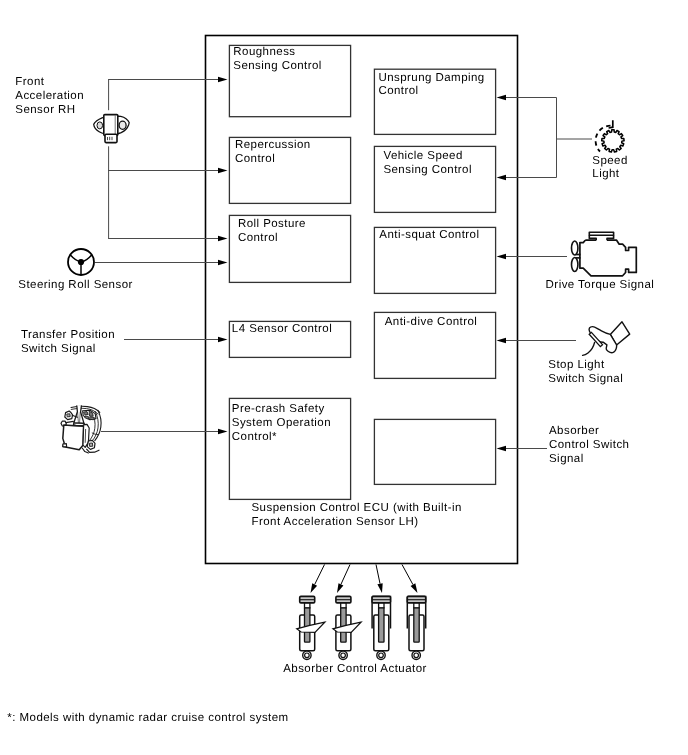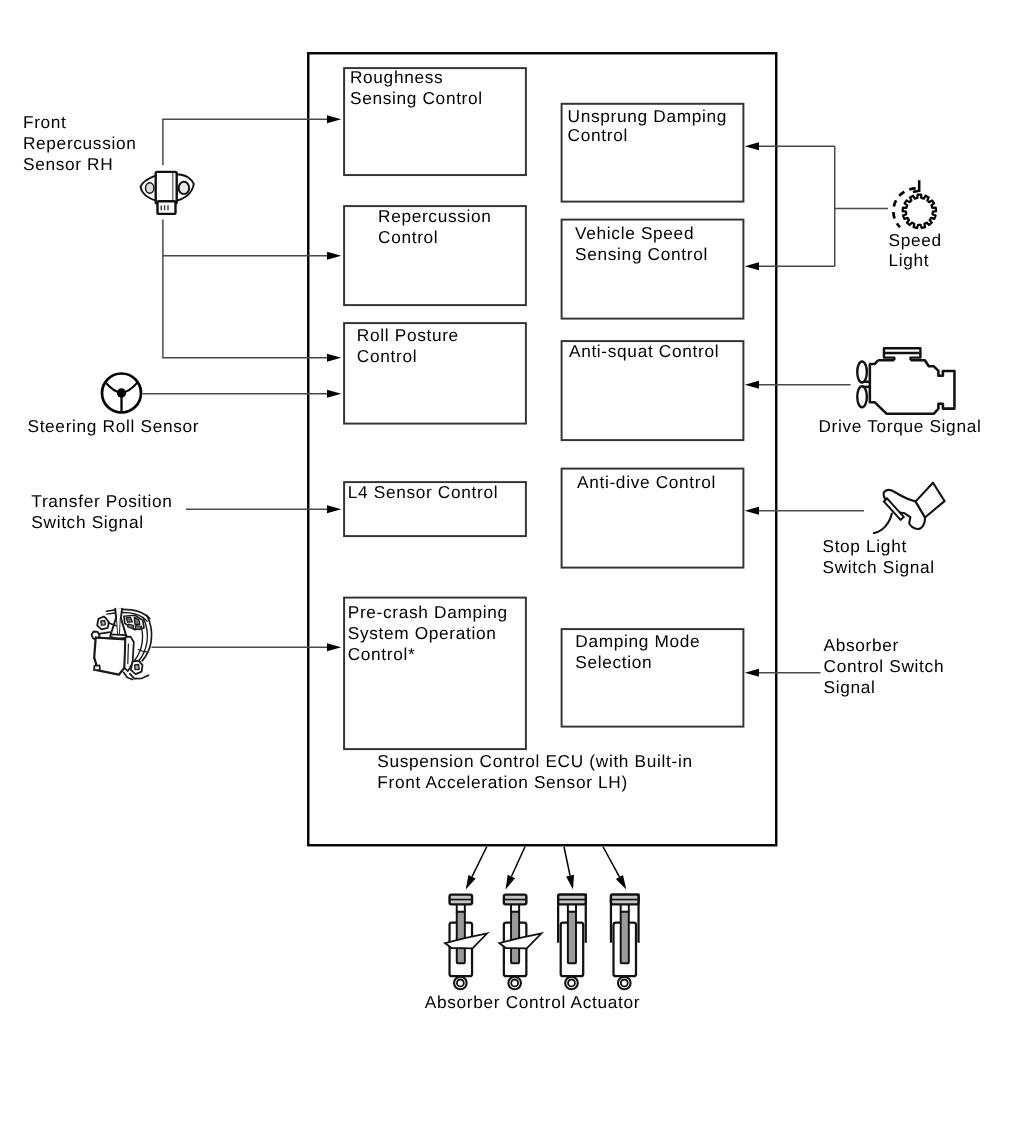--- a/index.html
+++ b/index.html
@@ -176,46 +176,45 @@
       <path d="M 310.50 593.00 L 312.27 583.28 L 317.11 585.66 Z" fill="#000"></path>
 <path d="M 350.00 564.50 L 340.94 584.36" stroke="#000" stroke-width="1" fill="none"></path>
       <path d="M 337.00 593.00 L 338.49 583.24 L 343.40 585.48 Z" fill="#000"></path>
 <path d="M 376.00 564.50 L 380.04 583.70" stroke="#000" stroke-width="1" fill="none"></path>
       <path d="M 382.00 593.00 L 377.40 584.26 L 382.68 583.15 Z" fill="#000"></path>
 <path d="M 402.00 564.50 L 412.96 584.65" stroke="#000" stroke-width="1" fill="none"></path>
       <path d="M 417.50 593.00 L 410.59 585.94 L 415.33 583.36 Z" fill="#000"></path>
 </svg>
 <div class="lbl" style="left:233.3px;top:45.9px">Roughness
 Sensing Control</div>
-<div class="lbl" style="left:252px;top:138.9px">Repercussion
+<div class="lbl" style="left:235px;top:138.9px">Repercussion
 Control</div>
 <div class="lbl" style="left:237.9px;top:217.8px">Roll Posture
 Control</div>
 <div class="lbl" style="left:231.8px;top:323.3px">L4 Sensor Control</div>
-<div class="lbl" style="left:231.8px;top:403.4px">Pre-crash Damping
+<div class="lbl" style="left:231.8px;top:403.4px">Pre-crash Safety
 System Operation
 Control*</div>
 <div class="lbl" style="left:378.4px;top:71.5px">Unsprung Damping
 Control</div>
 <div class="lbl" style="left:383.4px;top:149.9px">Vehicle Speed
 Sensing Control</div>
 <div class="lbl" style="left:379.3px;top:229.4px">Anti-squat Control</div>
 <div class="lbl" style="left:384.7px;top:315.7px">Anti-dive Control</div>
-<div class="lbl" style="left:383.5px;top:422px">Damping Mode
-Selection</div>
 <div class="lbl" style="left:15.3px;top:76.10000000000001px">Front
-Repercussion
+Acceleration
 Sensor RH</div>
 <div class="lbl" style="left:18.3px;top:279.4px">Steering Roll Sensor</div>
 <div class="lbl" style="left:20.900000000000002px;top:329.4px">Transfer Position
 Switch Signal</div>
 <div class="lbl" style="left:592.3px;top:154.5px">Speed
 Light</div>
 <div class="lbl" style="left:545.6px;top:279.3px">Drive Torque Signal</div>
 <div class="lbl" style="left:548.3px;top:359.2px">Stop Light
 Switch Signal</div>
 <div class="lbl" style="left:549.0px;top:424.9px">Absorber
 Control Switch
 Signal</div>
 <div class="lbl" style="left:251.5px;top:502.4px">Suspension Control ECU (with Built-in
 Front Acceleration Sensor LH)</div>
 <div class="lbl" style="left:283.2px;top:662.5px">Absorber Control Actuator</div>
+<div class="lbl" style="left:7.3px;top:711.9px">*: Models with dynamic radar cruise control system</div>
 </div>
 
 </body></html>

